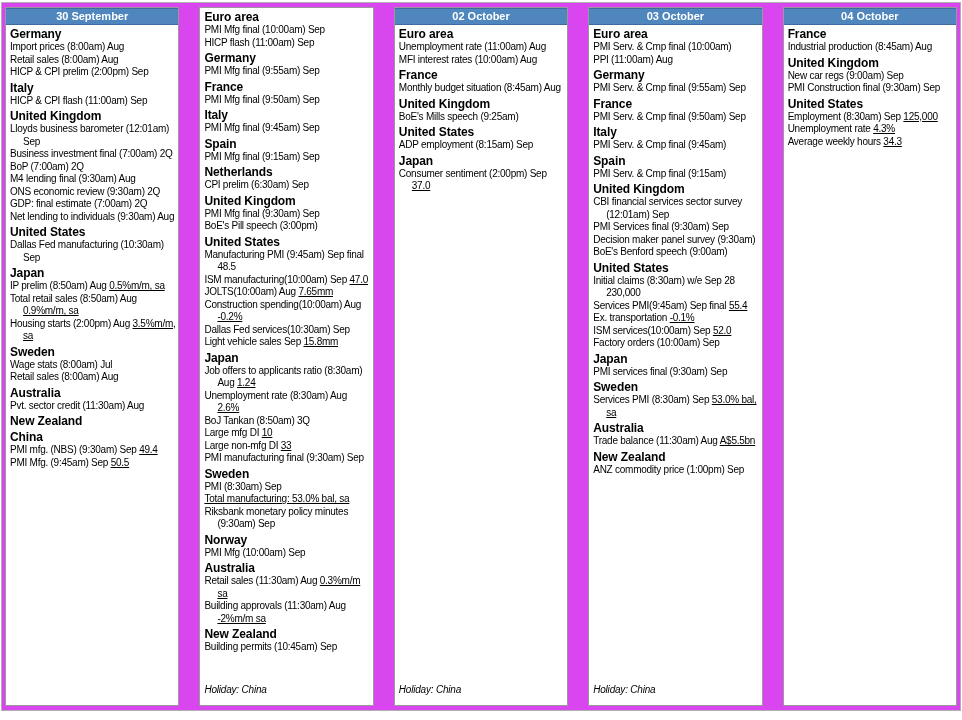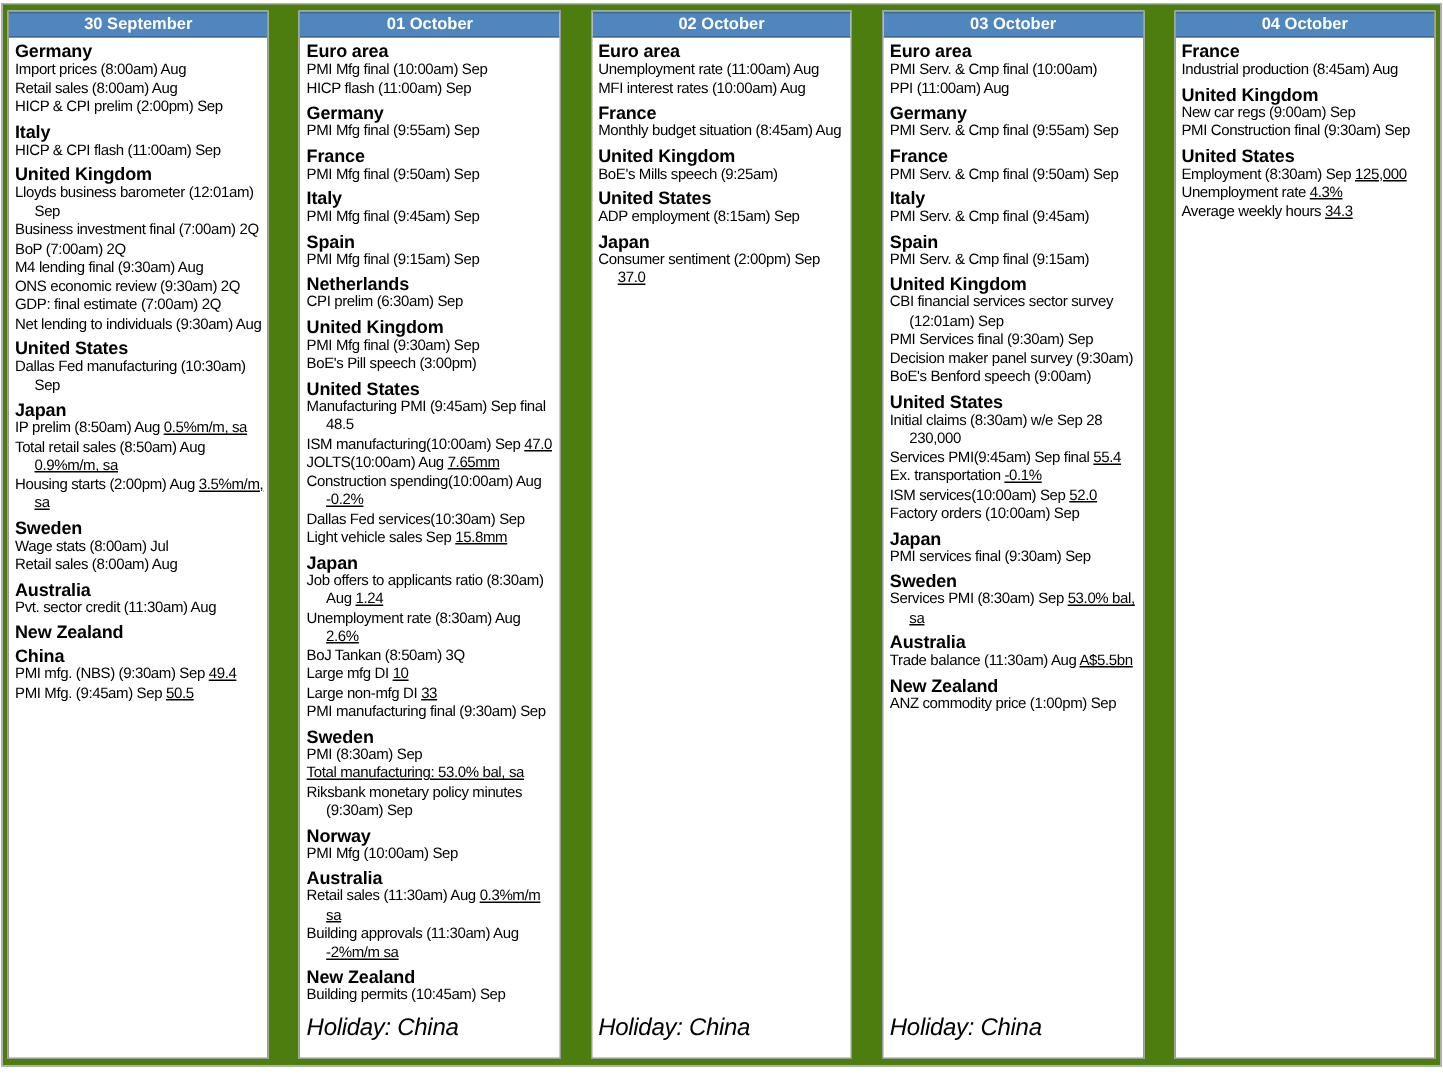--- a/index.html
+++ b/index.html
@@ -12,21 +12,21 @@
   *{margin:0;padding:0;box-sizing:border-box;}
   html,body{width:962px;height:720px;background:#ffffff;overflow:hidden;
     font-family:"Liberation Sans",sans-serif;color:var(--text);}
   .calendar{
     margin:2px 1px 0 1px;
     height:709px;
     border:1px solid var(--frame-border);
     display:flex;
     gap:20px;
     padding:4px 3px;
-    background:#4d7c0f;
+    background:#d946ef;
   }
   .col{
     flex:1 1 0;
     border:1px solid var(--col-border);
     position:relative;
     background:#ffffff;
     overflow:hidden;
   }
   .col-header{
     background:var(--header-bg);
@@ -56,21 +56,21 @@
     line-height:12.5px;
     letter-spacing:-0.25px;
     padding-left:13px;
     text-indent:-13px;
   }
   .u{text-decoration:underline;text-underline-offset:1px;}
   .holiday{
     position:absolute;
     left:4px;
     bottom:10px;
-    font-size:16px;
+    font-size:10px;
     font-style:italic;
     letter-spacing:-0.2px;
   }
 </style>
 </head>
 <body>
 
 <div class="calendar" id="calendar">
   <div class="col">
     <div class="col-header">30 September</div>
@@ -149,21 +149,20 @@
 
   <div class="event"><span class="ev-pre">PMI mfg. (NBS) (9:30am) Sep</span> <span class="u">49.4</span></div>
 
   <div class="event"><span class="ev-pre">PMI Mfg. (9:45am) Sep</span> <span class="u">50.5</span></div>
 </div>
 </div>
 
   </div>
 
   <div class="col">
-    <div class="col-header">01 October</div>
     <div class="col-body">
   <div class="section">
     <div class="country">Euro area</div>
 
   <div class="event"><span class="ev-pre">PMI Mfg final (10:00am) Sep</span></div>
 
   <div class="event"><span class="ev-pre">HICP flash (11:00am) Sep</span></div>
 </div>
 
   <div class="section">

